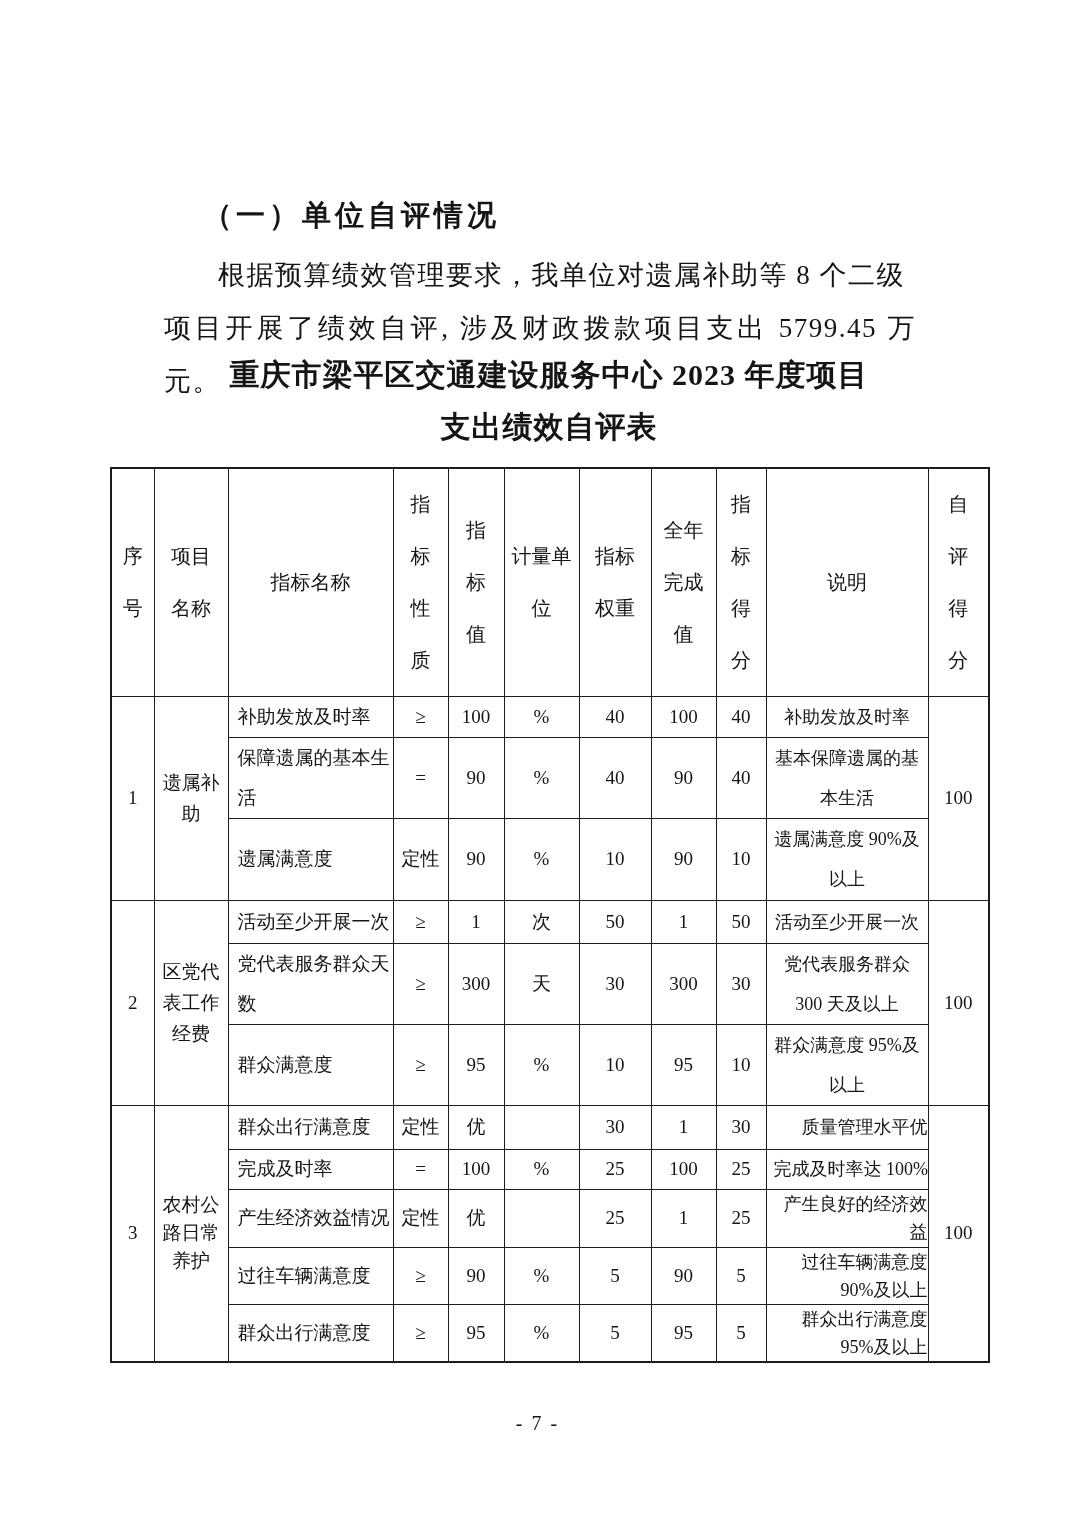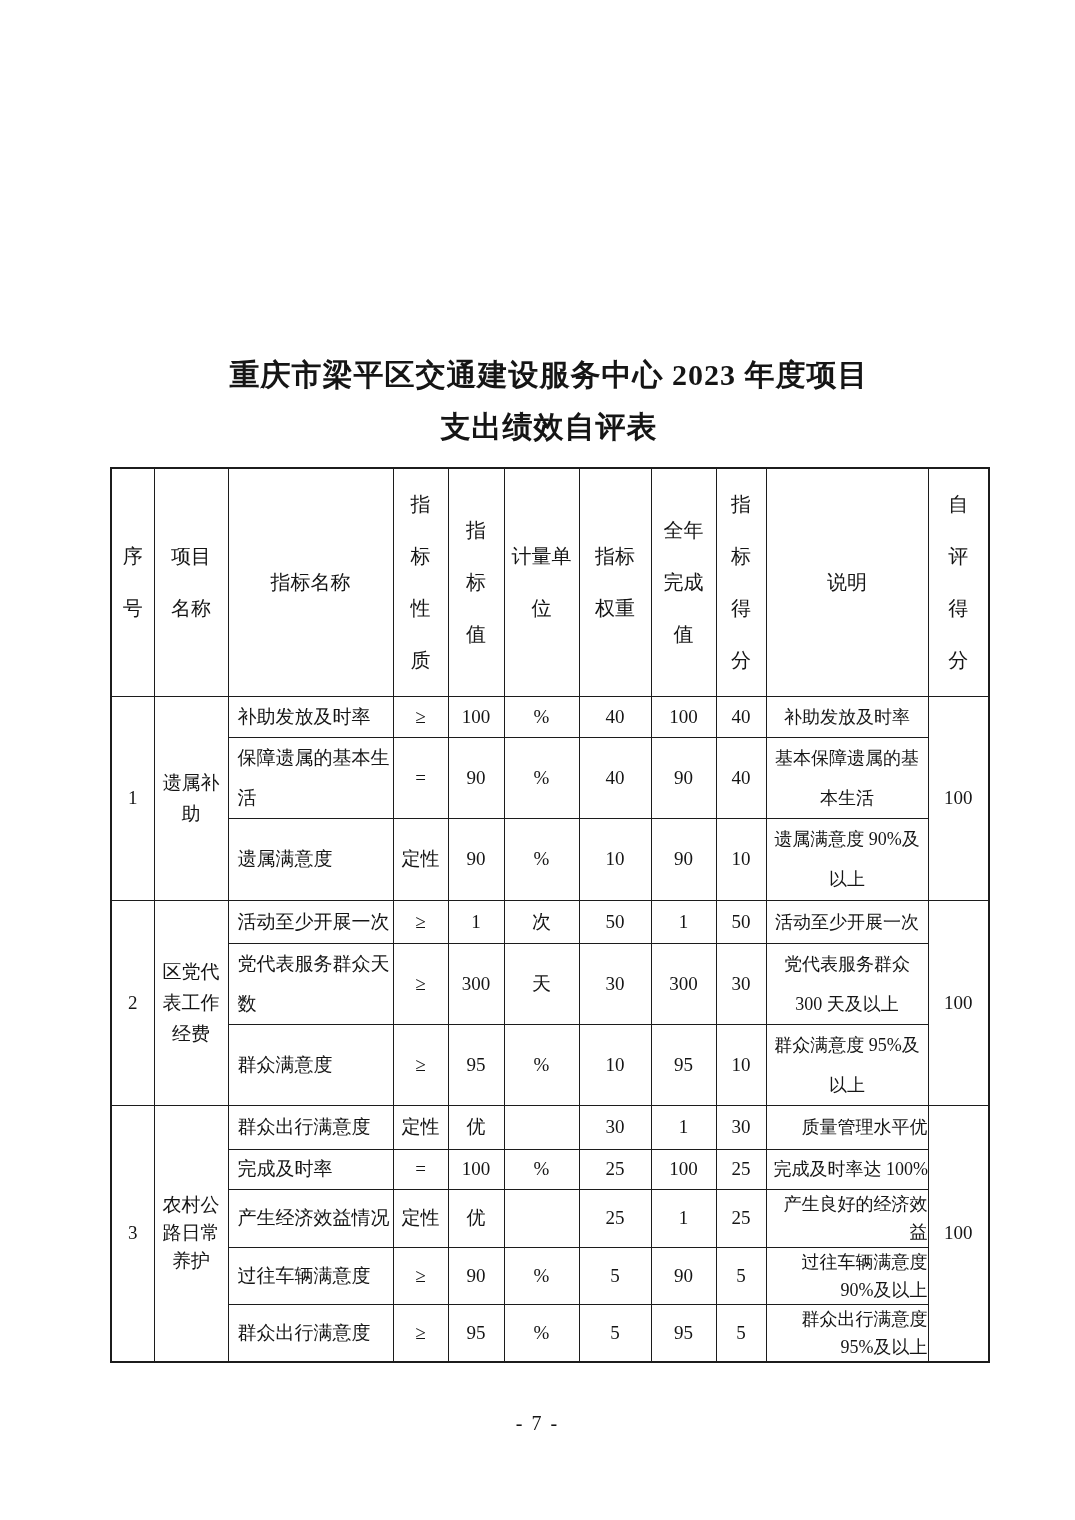--- a/index.html
+++ b/index.html
@@ -56,20 +56,23 @@
   .page-num {
     position:absolute; top:1412px; left:0; width:1075px;
     text-align:center; font-size:20px; letter-spacing:2px;
   }
 </style>
 </head>
 <body>
 
 <div class="page">
 
+  <div class="h2">（一）单位自评情况</div>
+  <div class="para">根据预算绩效管理要求，我单位对遗属补助等 8 个二级
+项目开展了绩效自评, 涉及财政拨款项目支出 5799.45 万元。</div>
   <div class="tbl-title">重庆市梁平区交通建设服务中心 2023 年度项目
 支出绩效自评表</div>
 
   <table class="tbl">
     <colgroup>
       <col style="width:43px">
         <col style="width:74px">
         <col style="width:165px">
       <col style="width:55px">
         <col style="width:56px">

